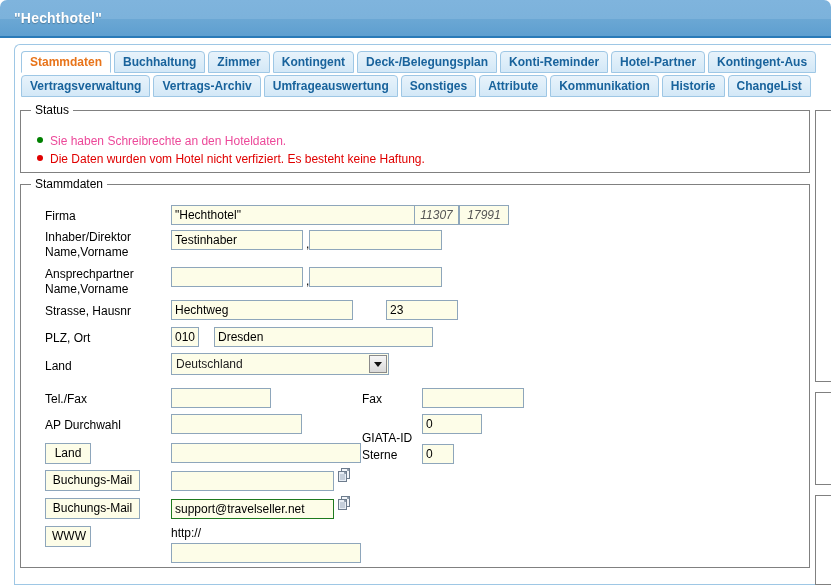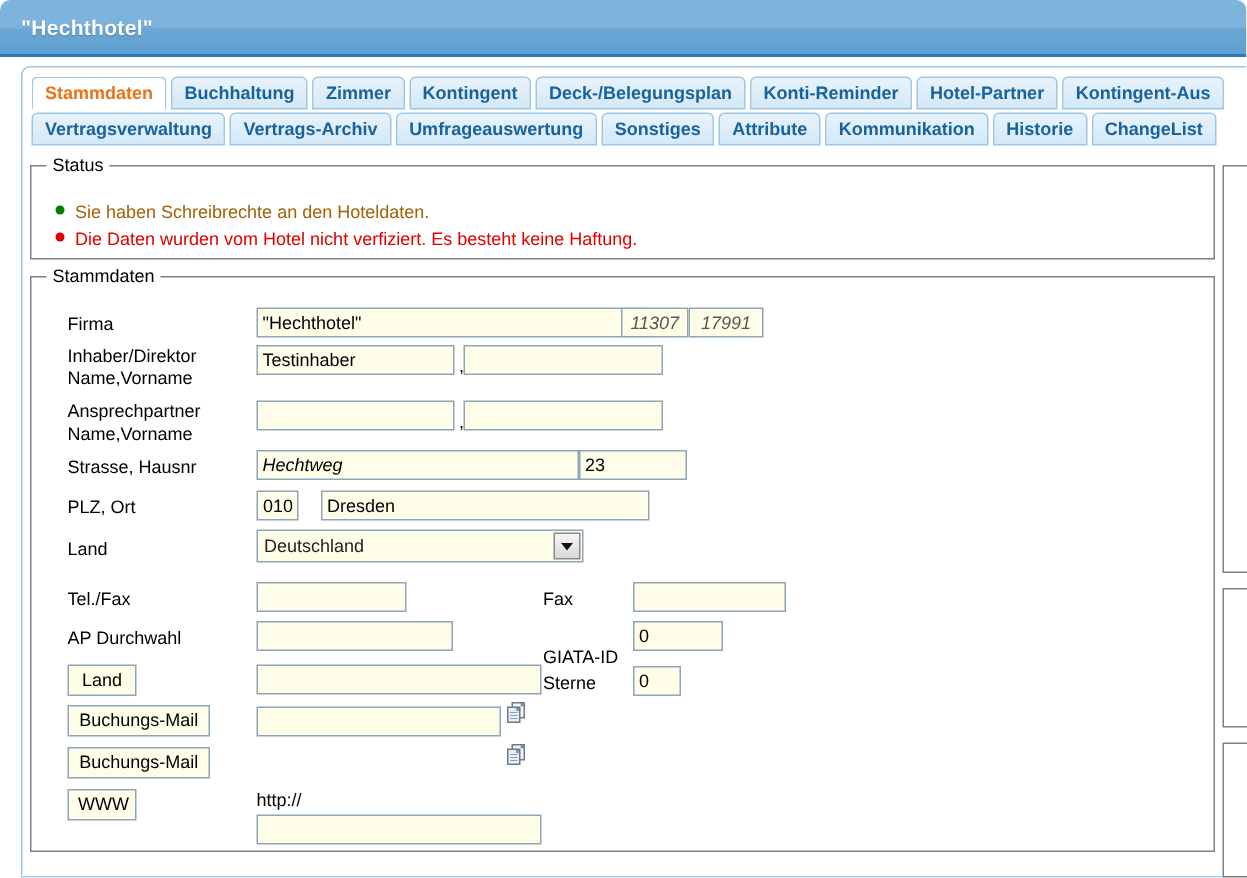--- a/index.html
+++ b/index.html
@@ -96,21 +96,21 @@
     font-size: 12px;
     white-space: nowrap;
   }
   .statusline .dot {
     display: inline-block;
     width: 6px; height: 6px;
     border-radius: 50%;
     margin-right: 7px;
     vertical-align: 2px;
   }
-  .statusline.ok  { top: 23px; color: #a16207; }
+  .statusline.ok  { top: 23px; color: #ec4899; }
   .statusline.ok .dot  { background: #008000; }
   .statusline.err { top: 41px; color: #e00000; }
   .statusline.err .dot { background: #e00000; }
 
   
   .lbl {
     position: absolute;
     font-size: 12px;
     color: #000;
     white-space: nowrap;
@@ -251,21 +251,21 @@
   <span class="comma" style="left:285px; top:52px;">,</span>
   <input class="inp" style="left: 288px; top: 45px; width: 133px;" value="">
 
   <div class="lbl lbl2" style="left:24px; top:82px;">Ansprechpartner</div>
   <div class="lbl lbl2" style="left:24px; top:97px;">Name,Vorname</div>
   <input class="inp" style="left: 150px; top: 82px; width: 132px;" value="">
   <span class="comma" style="left:285px; top:89px;">,</span>
   <input class="inp" style="left: 288px; top: 82px; width: 133px;" value="">
 
   <div class="lbl" style="left:24px; top:119px;">Strasse, Hausnr</div>
-  <input class="inp" style="left: 150px; top: 115px; width: 215px; font-style: italic;" value="Hechtweg">
+  <input class="inp" style="left: 150px; top: 115px; width: 182px;" value="Hechtweg">
   <input class="inp" style="left: 365px; top: 115px; width: 72px;" value="23">
 
   <div class="lbl" style="left:24px; top:146px;">PLZ, Ort</div>
   <input class="inp" style="left: 150px; top: 142px; width: 28px; text-align: center;" value="01097">
   <input class="inp" style="left: 193px; top: 142px; width: 219px;" value="Dresden">
 
   <div class="lbl" style="left:24px; top:174px;">Land</div>
   <div class="sel" style="left:150px; top:168px; width:218px;">
     <span>Deutschland</span>
     <span class="arrowbox">
@@ -296,20 +296,21 @@
       <path d="M10.5 1.5 L12.5 3.5 L10.5 3.5 Z" fill="#c9d4e0" stroke="#6c7b8c" stroke-width=".7"></path>
       <rect x="1.5" y="4.5" width="8" height="10" fill="#e8eef5" stroke="#6c7b8c" stroke-width="1"></rect>
       <path d="M7.5 4.5 L9.5 6.5 L7.5 6.5 Z" fill="#c9d4e0" stroke="#6c7b8c" stroke-width=".7"></path>
       <line x1="3" y1="8" x2="8" y2="8" stroke="#8fa0b3" stroke-width=".8"></line>
       <line x1="3" y1="10" x2="8" y2="10" stroke="#8fa0b3" stroke-width=".8"></line>
       <line x1="3" y1="12" x2="8" y2="12" stroke="#8fa0b3" stroke-width=".8"></line>
     </svg>
   </span>
 
   <div class="btn" style="left:24px; top:313px; width:95px;">Buchungs-Mail</div>
+  <input class="inp green" style="left: 150px; top: 314px; width: 163px;" value="support@travelseller.net">
   <span class="copyicon" style="left:316px; top:310px;">
     <svg width="16" height="16" viewBox="0 0 16 16">
       <rect x="4.5" y="1.5" width="8" height="10" fill="#f3f6fa" stroke="#6c7b8c" stroke-width="1"></rect>
       <path d="M10.5 1.5 L12.5 3.5 L10.5 3.5 Z" fill="#c9d4e0" stroke="#6c7b8c" stroke-width=".7"></path>
       <rect x="1.5" y="4.5" width="8" height="10" fill="#e8eef5" stroke="#6c7b8c" stroke-width="1"></rect>
       <path d="M7.5 4.5 L9.5 6.5 L7.5 6.5 Z" fill="#c9d4e0" stroke="#6c7b8c" stroke-width=".7"></path>
       <line x1="3" y1="8" x2="8" y2="8" stroke="#8fa0b3" stroke-width=".8"></line>
       <line x1="3" y1="10" x2="8" y2="10" stroke="#8fa0b3" stroke-width=".8"></line>
       <line x1="3" y1="12" x2="8" y2="12" stroke="#8fa0b3" stroke-width=".8"></line>
     </svg>

